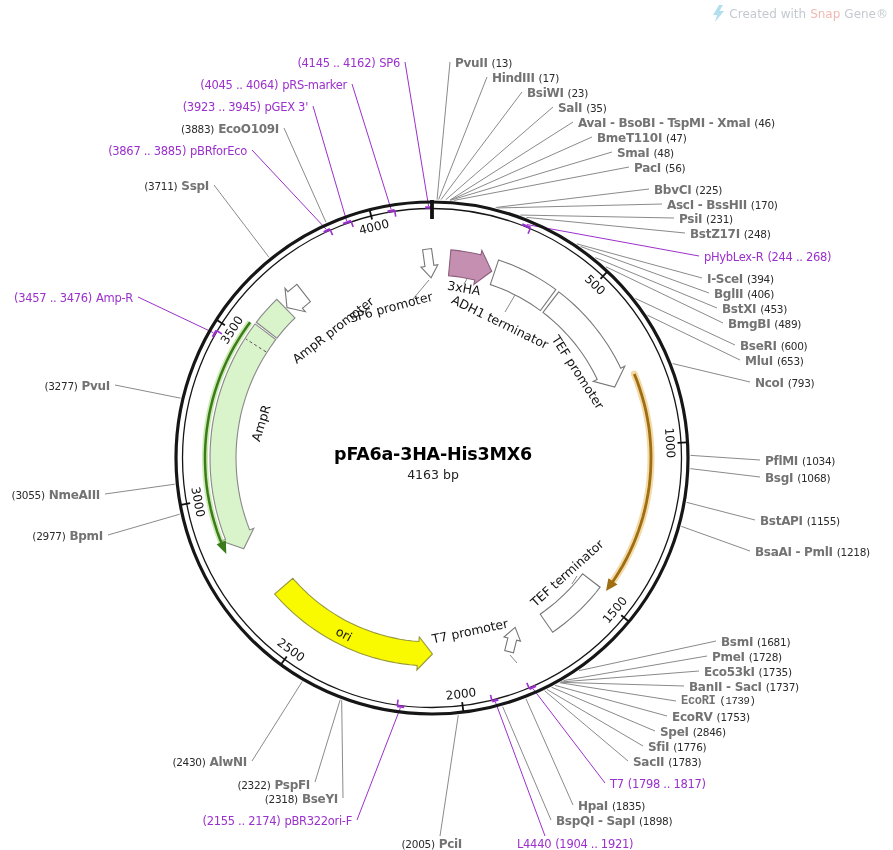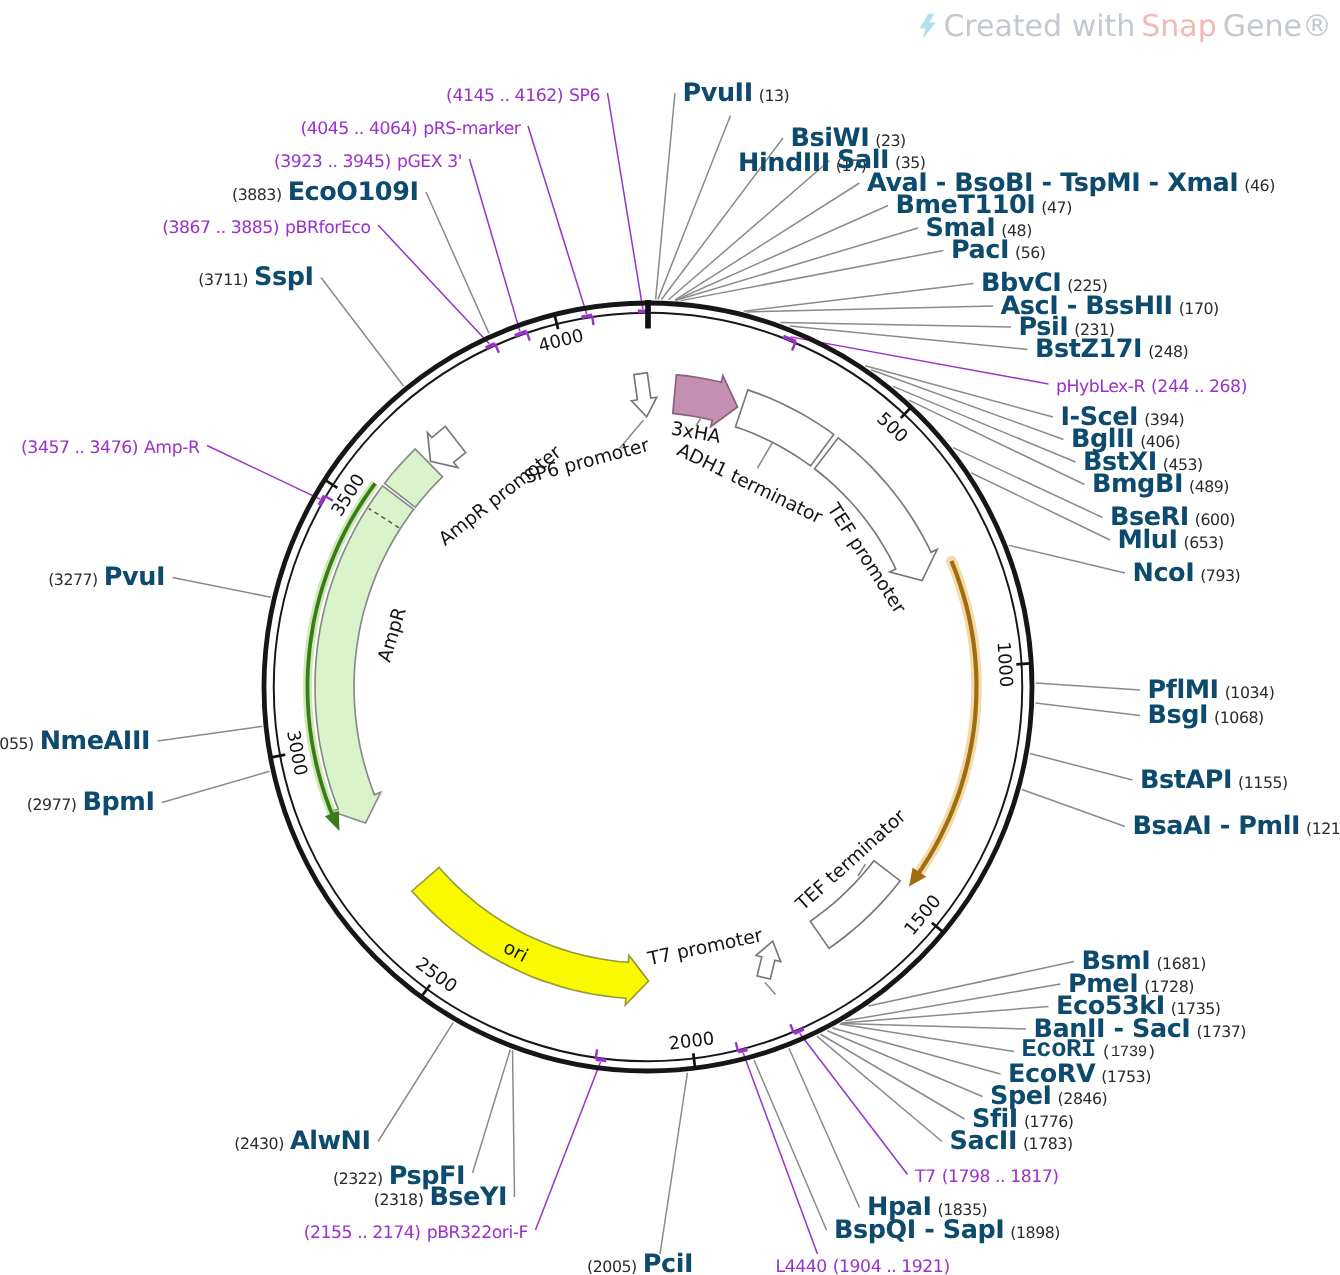--- a/index.html
+++ b/index.html
@@ -1,29 +1,29 @@
 <!DOCTYPE html>
 <html><head>
 <meta charset="utf-8">
 <style>
   html,body{margin:0;padding:0;background:#fff;}
   body{width:893px;height:850px;overflow:hidden;font-family:"DejaVu Sans","Liberation Sans",sans-serif;}
   #stage{position:relative;width:893px;height:850px;background:#fff;}
   #map-svg{position:absolute;left:0;top:0;}
   .lbl{position:absolute;white-space:nowrap;line-height:15px;}
   .lbl span + span{margin-left:4px;}
-  .s-name{font-weight:700;font-size:17px;color:#0c4a6e;letter-spacing:-0.3px;}
+  .s-name{font-weight:700;font-size:12px;color:#737373;letter-spacing:-0.3px;}
   .s-pos{font-size:10.5px;color:#2b2b2b;letter-spacing:-0.3px;}
   .primer .s-name,.primer .s-pos{color:#9b30cc;font-weight:400;font-size:11.5px;}
   .tick-lbl{position:absolute;font-size:12px;color:#111;white-space:nowrap;}
   .feat-lbl{position:absolute;font-size:12.5px;color:#141414;white-space:nowrap;}
   #title-block{position:absolute;left:433px;top:463px;transform:translate(-50%,-50%);text-align:center;}
   #plasmid-title{font-size:17.5px;font-weight:700;color:#000;letter-spacing:-0.2px;}
   #plasmid-length{font-size:12.5px;color:#222;margin-top:3px;}
-  #watermark{position:absolute;top:5px;right:5px;font-size:20px;color:#b9c0c7;opacity:.85;display:flex;align-items:center;gap:4px;}
+  #watermark{position:absolute;top:5px;right:5px;font-size:12px;color:#b9c0c7;opacity:.85;display:flex;align-items:center;gap:4px;}
   #watermark .snap{color:#eeada6;}
 </style>
 </head>
 <body>
 
 <div id="stage">
   <svg id="map-svg" width="893" height="850" viewBox="0 0 893 850">
       <line x1="437.07165252920686" y1="199.54975654756487" x2="450" y2="62" stroke="#8a8a8a" stroke-width="1"></line>
       <line x1="438.63185883958613" y1="199.5850847022723" x2="487" y2="77" stroke="#8a8a8a" stroke-width="1"></line>
       <line x1="440.97169732433457" y1="199.65573618305257" x2="522" y2="92" stroke="#8a8a8a" stroke-width="1"></line>
@@ -124,21 +124,21 @@
       <line x1="432" y1="200" x2="432" y2="219" stroke="#111" stroke-width="3.8"></line>
       <line x1="429" y1="280" x2="413" y2="299" stroke="#8a8a8a" stroke-width="1"></line>
       <line x1="515" y1="295" x2="505" y2="312" stroke="#8a8a8a" stroke-width="1"></line>
       <line x1="467" y1="279" x2="464" y2="284" stroke="#8a8a8a" stroke-width="1"></line>
       <line x1="510" y1="655" x2="517" y2="663" stroke="#8a8a8a" stroke-width="1"></line>
       <line x1="572" y1="584" x2="577" y2="576" stroke="#8a8a8a" stroke-width="1"></line>
     </svg>
 
   <div id="labels-layer">
       <div class="lbl" style="top: 54px; left: 455px;"><span class="s-name">PvuII</span><span class="s-pos">(13)</span></div>
-      <div class="lbl" style="top: 69px; left: 492px; margin-top: 32px;"><span class="s-name">HindIII</span><span class="s-pos">(17)</span></div>
+      <div class="lbl" style="top: 69px; left: 492px;"><span class="s-name">HindIII</span><span class="s-pos">(17)</span></div>
       <div class="lbl" style="top: 84px; left: 527px;"><span class="s-name">BsiWI</span><span class="s-pos">(23)</span></div>
       <div class="lbl" style="top: 99px; left: 558px;"><span class="s-name">SalI</span><span class="s-pos">(35)</span></div>
       <div class="lbl" style="top: 114px; left: 578px;"><span class="s-name">AvaI - BsoBI - TspMI - XmaI</span><span class="s-pos">(46)</span></div>
       <div class="lbl" style="top: 129px; left: 597px;"><span class="s-name">BmeT110I</span><span class="s-pos">(47)</span></div>
       <div class="lbl" style="top: 144px; left: 617px;"><span class="s-name">SmaI</span><span class="s-pos">(48)</span></div>
       <div class="lbl" style="top: 159px; left: 634px;"><span class="s-name">PacI</span><span class="s-pos">(56)</span></div>
       <div class="lbl" style="top: 181px; left: 654px;"><span class="s-name">BbvCI</span><span class="s-pos">(225)</span></div>
       <div class="lbl" style="top: 196px; left: 667px;"><span class="s-name">AscI - BssHII</span><span class="s-pos">(170)</span></div>
       <div class="lbl" style="top: 210px; left: 679px;"><span class="s-name">PsiI</span><span class="s-pos">(231)</span></div>
       <div class="lbl" style="top: 225px; left: 690px;"><span class="s-name">BstZ17I</span><span class="s-pos">(248)</span></div>
@@ -194,20 +194,24 @@
       <div class="feat-lbl" style="left: 464px; top: 288px; transform: translate(-50%, -50%) rotate(10deg);">3xHA</div>
       <div class="feat-lbl" style="left: 500px; top: 322px; transform: translate(-50%, -50%) rotate(26deg);">ADH1 terminator</div>
       <div class="feat-lbl" style="left: 578px; top: 372px; transform: translate(-50%, -50%) rotate(57deg);">TEF promoter</div>
       <div class="feat-lbl" style="left: 567px; top: 573px; transform: translate(-50%, -50%) rotate(-42deg);">TEF terminator</div>
       <div class="feat-lbl" style="left: 470px; top: 631px; transform: translate(-50%, -50%) rotate(-12deg);">T7 promoter</div>
       <div class="feat-lbl" style="left: 344px; top: 634px; transform: translate(-50%, -50%) rotate(28deg);">ori</div>
       <div class="feat-lbl" style="left: 261px; top: 423px; transform: translate(-50%, -50%) rotate(-73deg);">AmpR</div>
       <div class="feat-lbl" style="left: 333px; top: 330px; transform: translate(-50%, -50%) rotate(-38deg);">AmpR promoter</div>
     </div>
 
+  <div id="title-block">
+    <div id="plasmid-title">pFA6a-3HA-His3MX6</div>
+    <div id="plasmid-length">4163 bp</div>
+  </div>
 
   <div id="watermark">
     <svg width="13" height="17" viewBox="0 0 13 17">
       <polygon points="7,0 1,10 5,10 3,17 12,6 7.5,6 11,0" fill="#a6d9ec"></polygon>
     </svg>
     <span>Created with </span>
       <span class="snap">Snap</span>
       <span>Gene®</span>
   </div>
 

